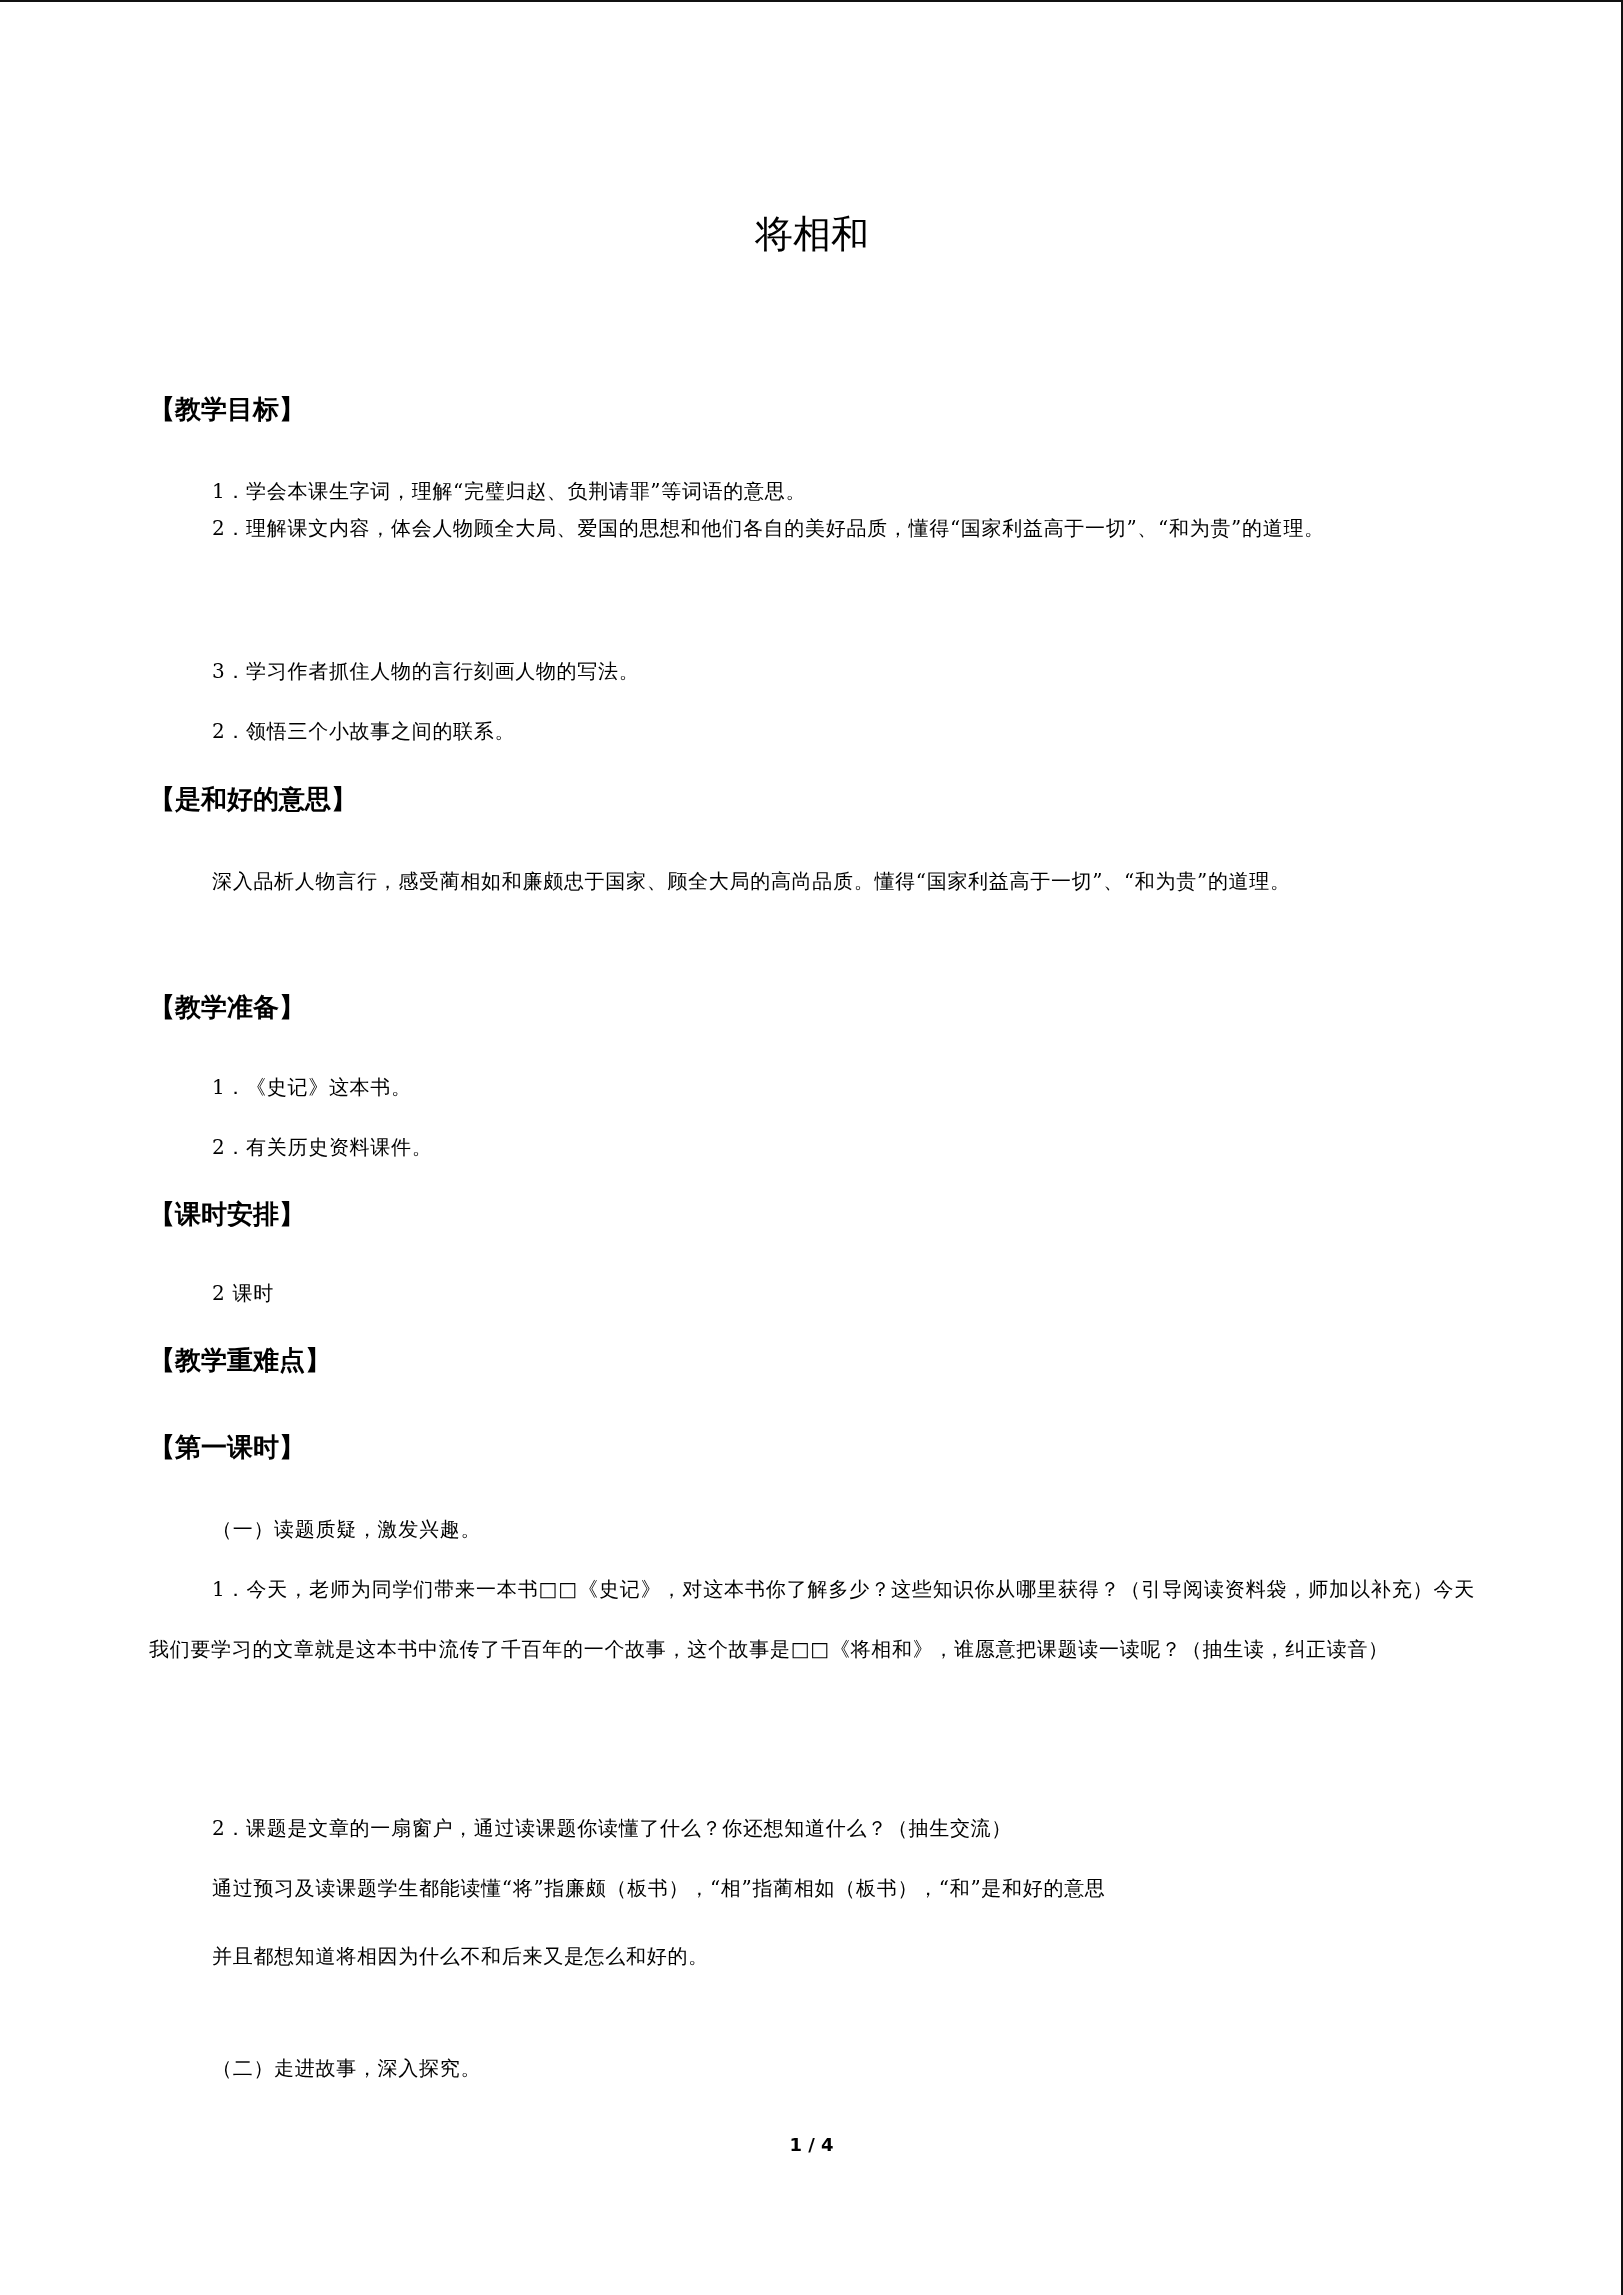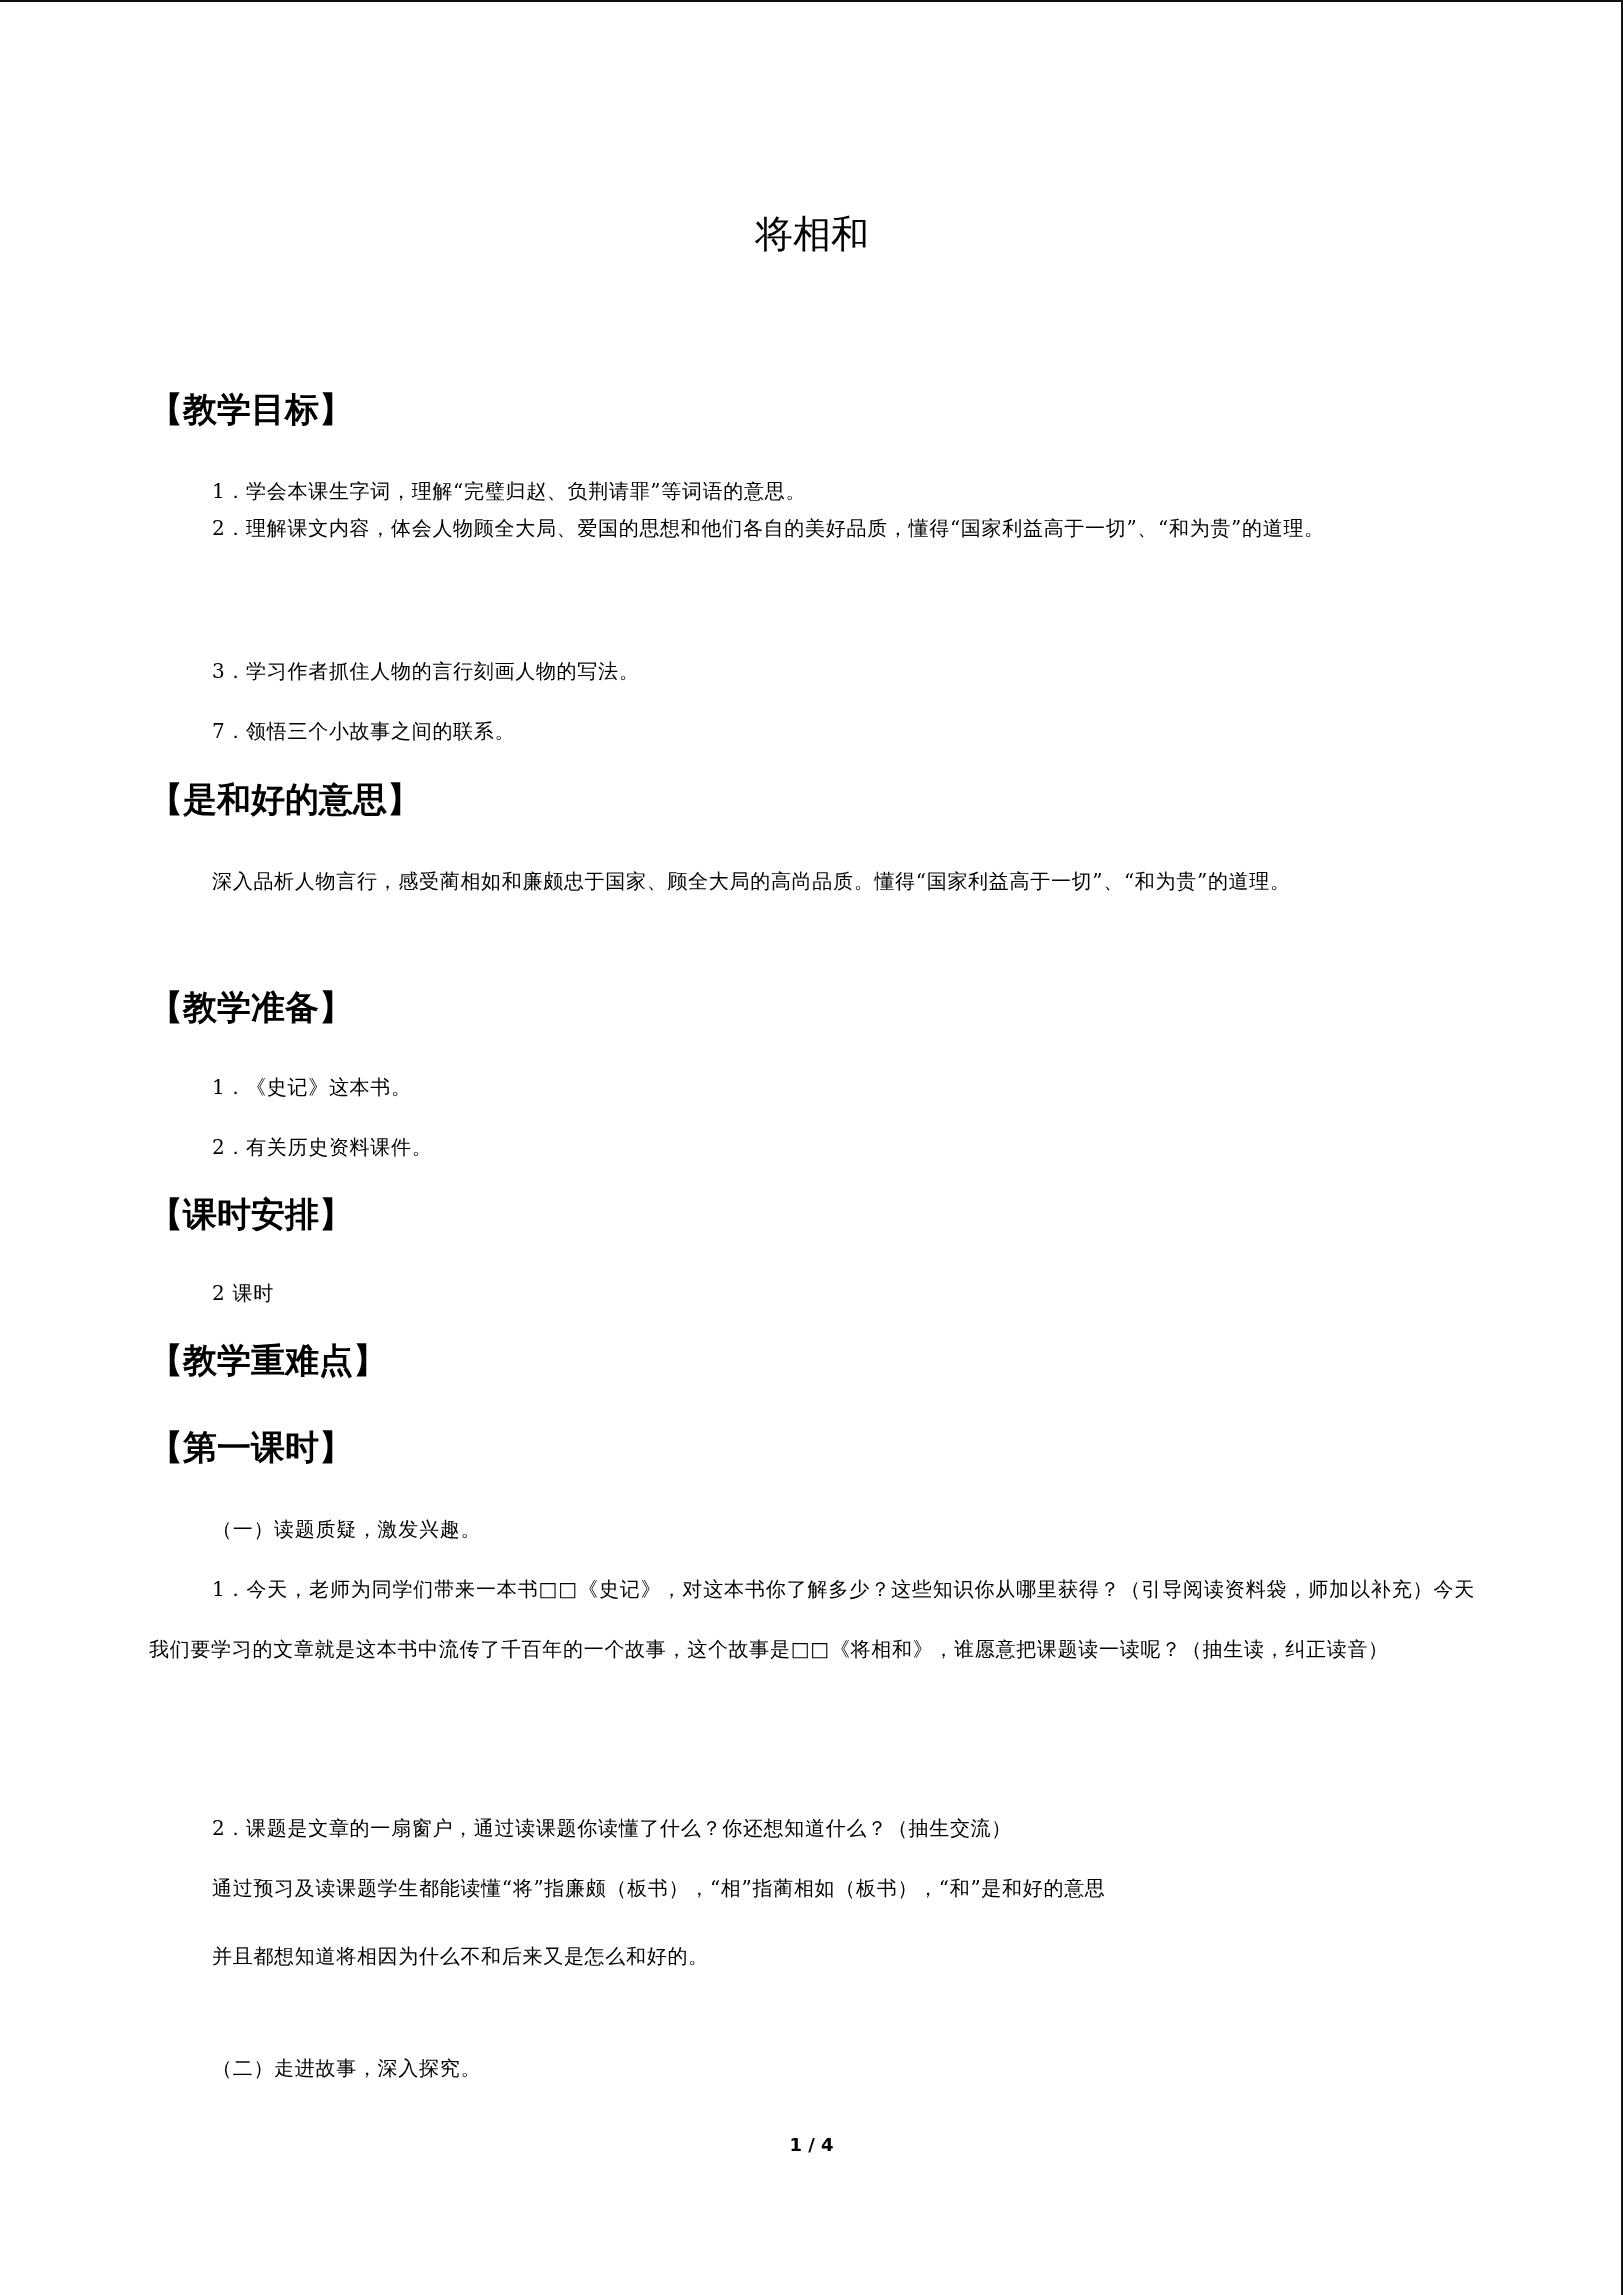--- a/index.html
+++ b/index.html
@@ -29,21 +29,21 @@
     font-family: "DejaVu Sans", "Liberation Sans", sans-serif;
     font-weight: normal;
     font-size: 38px;
     line-height: 48px;
   }
   .h {
     position: absolute;
     left: 0;
     font-family: "DejaVu Sans", "Liberation Sans", sans-serif;
     font-weight: bold;
-    font-size: 34px;
+    font-size: 26px;
     line-height: 44px;
     white-space: nowrap;
   }
   .p {
     position: absolute;
     left: 0;
     width: 1326px;
     font-size: 20px;
     line-height: 60px;
     text-indent: 63px;
@@ -68,21 +68,21 @@
 <div class="edge-right"></div>
 
 <div class="page">
 
   <div class="title">将相和</div>
 
   <div class="h" style="top:387px;">【教学目标】</div>
   <div class="p single" style="top:461px;">1．学会本课生字词，理解“完璧归赵、负荆请罪”等词语的意思。</div>
   <div class="p" style="top:498px;">2．理解课文内容，体会人物顾全大局、爱国的思想和他们各自的美好品质，懂得“国家利益高于一切”、“和为贵”的道理。</div>
   <div class="p single" style="top:641px;">3．学习作者抓住人物的言行刻画人物的写法。</div>
-  <div class="p single" style="top:701px;">7．领悟三个小故事之间的联系。</div>
+  <div class="p single" style="top:701px;">2．领悟三个小故事之间的联系。</div>
 
   <div class="h" style="top:777px;">【是和好的意思】</div>
   <div class="p" style="top:851px;">深入品析人物言行，感受蔺相如和廉颇忠于国家、顾全大局的高尚品质。懂得“国家利益高于一切”、“和为贵”的道理。</div>
 
   <div class="h" style="top:985px;">【教学准备】</div>
   <div class="p single" style="top:1057px;">1．《史记》这本书。</div>
   <div class="p single" style="top:1117px;">2．有关历史资料课件。</div>
 
   <div class="h" style="top:1192px;">【课时安排】</div>
   <div class="p single" style="top:1263px;">2 课时</div>

